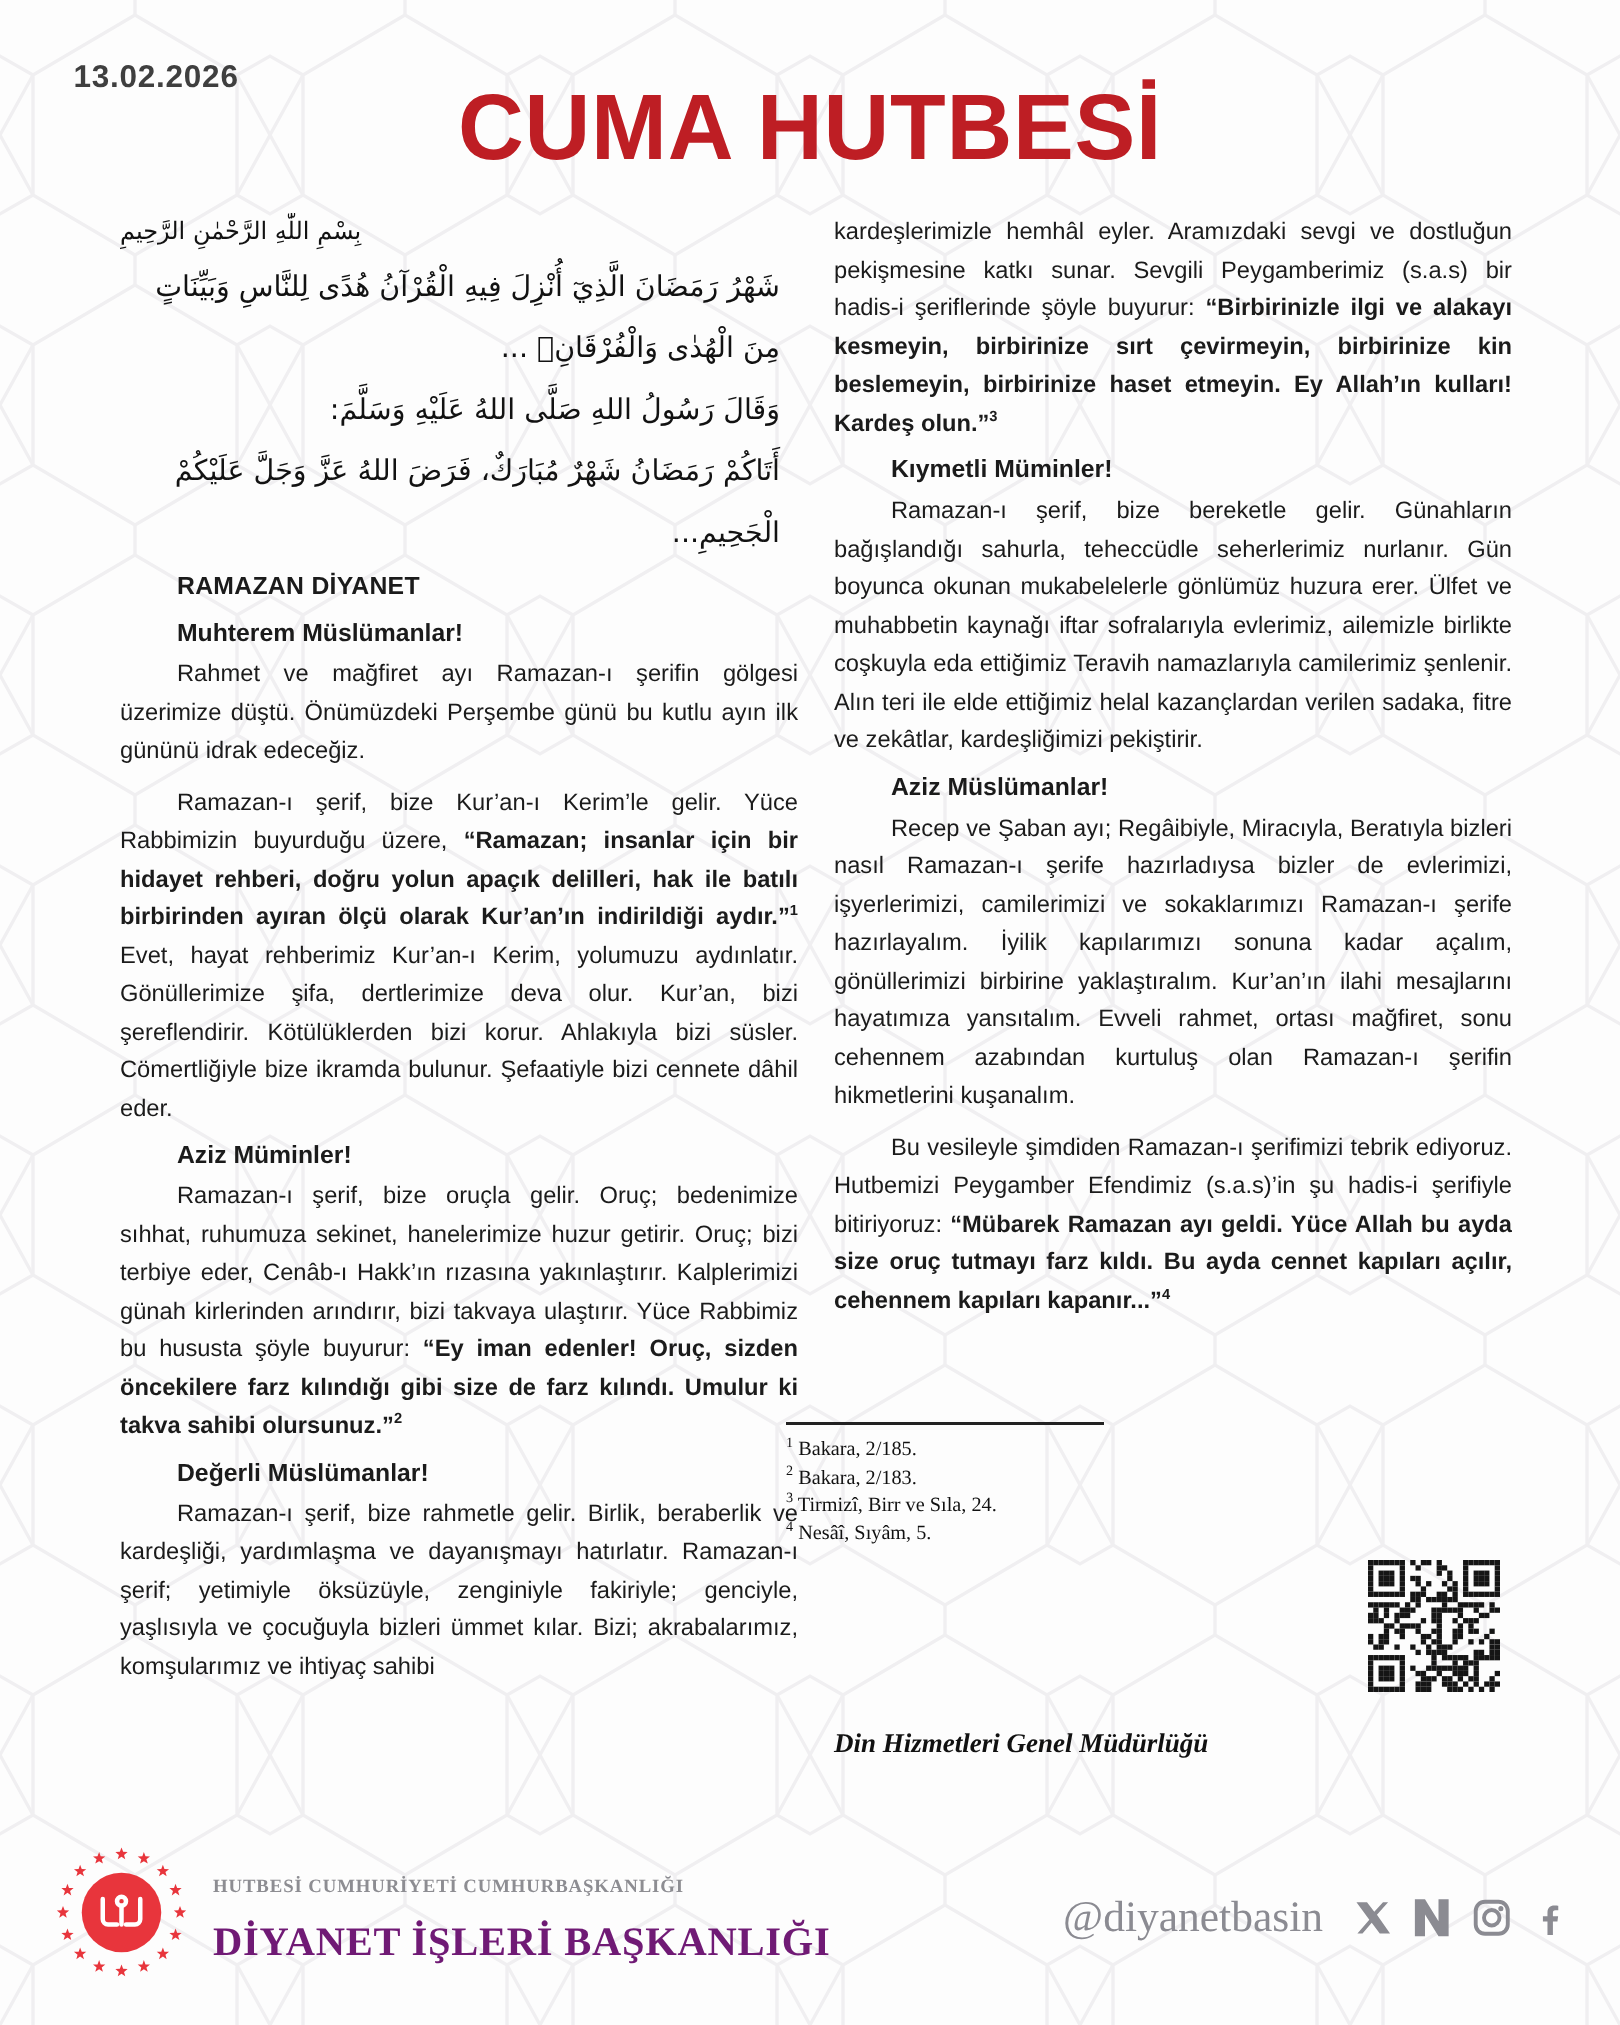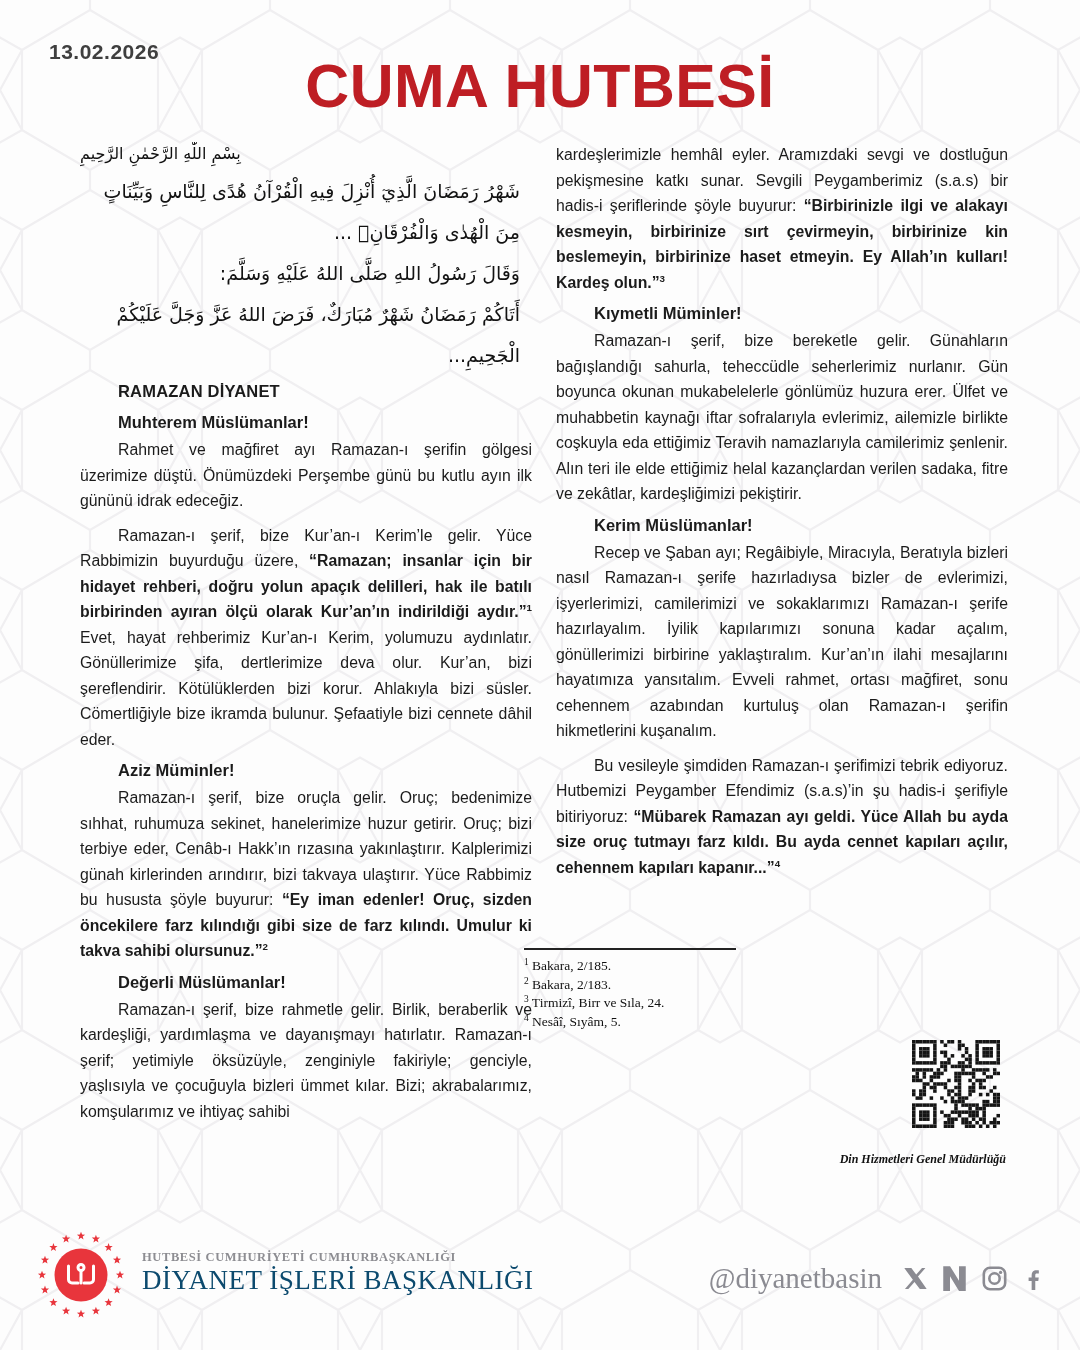--- a/index.html
+++ b/index.html
@@ -26,28 +26,28 @@
   .para{font-size:15.8px;line-height:25.5px;text-align:justify;text-indent:38px;margin-bottom:9px}
   .para.cont{text-indent:0}
   .runs sup{font-size:62%;line-height:0;vertical-align:super}
 
   .footnotes{left:524px;top:948px;width:452px;font-family:"Liberation Serif",serif;font-size:13.5px;
              line-height:18.5px;color:#111}
   .fn-rule{width:212px;border-top:2px solid #222;margin-bottom:7px}
   .fn sup{font-size:70%;line-height:0;vertical-align:super}
 
   .qr-wrap{left:556px;top:1040px;width:452px;display:flex;justify-content:flex-end;padding-right:8px}
-  .qr-caption{left:556px;top:1152px;width:452px;text-align:right;padding-right:2px;
-              font-family:"Liberation Serif",serif;font-style:italic;font-weight:700;font-size:12px;color:#111}
+  .qr-caption{left:556px;top:1152px;width:452px;text-align:left;padding-right:2px;
+              font-family:"Liberation Serif",serif;font-style:italic;font-weight:700;font-size:18px;color:#111}
 
   .footer{left:0;top:1220px;width:1080px;height:130px}
   .emblem{position:absolute;left:26px;top:0}
   .org{position:absolute;left:142px;top:30px;color:#8d8d92;font-family:"Liberation Serif",serif}
   .org-small{font-size:12.5px;letter-spacing:.6px;font-weight:700}
-  .org-large{font-size:27px;letter-spacing:.5px;font-weight:400;margin-top:0;color:#0c4a6e}
+  .org-large{font-size:27px;letter-spacing:.5px;font-weight:700;margin-top:14px;color:#701a75}
   .social{position:absolute;right:34px;top:42px;display:flex;align-items:center;gap:13px;color:#8b8b92}
   .handle{font-family:"Liberation Serif",serif;font-size:29px;color:#8b8b92;margin-right:8px}
   .icon{display:inline-flex;align-items:center}
 </style>
 </head>
 <body>
 
 <div class="page">
 
   <svg class="bg" width="1080" height="1350">
@@ -82,21 +82,21 @@
     <div class="subhead">Aziz Müminler!</div>
     <p class="para runs"><span>Ramazan-ı şerif, bize oruçla gelir. Oruç; bedenimize sıhhat, ruhumuza sekinet, hanelerimize huzur getirir. Oruç; bizi terbiye eder, Cenâb-ı Hakk’ın rızasına yakınlaştırır. Kalplerimizi günah kirlerinden arındırır, bizi takvaya ulaştırır. Yüce Rabbimiz bu hususta şöyle buyurur: </span><span style="font-weight: 700;">“Ey iman edenler! Oruç, sizden öncekilere farz kılındığı gibi size de farz kılındı. Umulur ki takva sahibi olursunuz.”</span><sup style="font-weight: 700;">2</sup></p>
     <div class="subhead">Değerli Müslümanlar!</div>
     <p class="para runs"><span>Ramazan-ı şerif, bize rahmetle gelir. Birlik, beraberlik ve kardeşliği, yardımlaşma ve dayanışmayı hatırlatır. Ramazan-ı şerif; yetimiyle öksüzüyle, zenginiyle fakiriyle; genciyle, yaşlısıyla ve çocuğuyla bizleri ümmet kılar. Bizi; akrabalarımız, komşularımız ve ihtiyaç sahibi</span></p>
   </div>
 
   <div class="layer col col-right">
     <p class="para runs cont"><span>kardeşlerimizle hemhâl eyler. Aramızdaki sevgi ve dostluğun pekişmesine katkı sunar. Sevgili Peygamberimiz (s.a.s) bir hadis-i şeriflerinde şöyle buyurur: </span><span style="font-weight: 700;">“Birbirinizle ilgi ve alakayı kesmeyin, birbirinize sırt çevirmeyin, birbirinize kin beslemeyin, birbirinize haset etmeyin. Ey Allah’ın kulları! Kardeş olun.”</span><sup style="font-weight: 700;">3</sup></p>
     <div class="subhead">Kıymetli Müminler!</div>
     <p class="para runs"><span>Ramazan-ı şerif, bize bereketle gelir. Günahların bağışlandığı sahurla, teheccüdle seherlerimiz nurlanır. Gün boyunca okunan mukabelelerle gönlümüz huzura erer. Ülfet ve muhabbetin kaynağı iftar sofralarıyla evlerimiz, ailemizle birlikte coşkuyla eda ettiğimiz Teravih namazlarıyla camilerimiz şenlenir. Alın teri ile elde ettiğimiz helal kazançlardan verilen sadaka, fitre ve zekâtlar, kardeşliğimizi pekiştirir.</span></p>
-    <div class="subhead">Kerim Müslümanlar!</div>
+    <div class="subhead">Aziz Müslümanlar!</div>
     <p class="para runs"><span>Recep ve Şaban ayı; Regâibiyle, Miracıyla, Beratıyla bizleri nasıl Ramazan-ı şerife hazırladıysa bizler de evlerimizi, işyerlerimizi, camilerimizi ve sokaklarımızı Ramazan-ı şerife hazırlayalım. İyilik kapılarımızı sonuna kadar açalım, gönüllerimizi birbirine yaklaştıralım. Kur’an’ın ilahi mesajlarını hayatımıza yansıtalım. Evveli rahmet, ortası mağfiret, sonu cehennem azabından kurtuluş olan Ramazan-ı şerifin hikmetlerini kuşanalım.</span></p>
     <p class="para runs"><span>Bu vesileyle şimdiden Ramazan-ı şerifimizi tebrik ediyoruz. Hutbemizi Peygamber Efendimiz (s.a.s)’in şu hadis-i şerifiyle bitiriyoruz: </span><span style="font-weight: 700;">“Mübarek Ramazan ayı geldi. Yüce Allah bu ayda size oruç tutmayı farz kıldı. Bu ayda cennet kapıları açılır, cehennem kapıları kapanır...”</span><sup style="font-weight: 700;">4</sup></p>
   </div>
 
   <div class="layer footnotes">
     <div class="fn-rule"></div>
     <div class="fn"><sup>1</sup> <span>Bakara, 2/185.</span></div>
     <div class="fn"><sup>2</sup> <span>Bakara, 2/183.</span></div>
     <div class="fn"><sup>3</sup> <span>Tirmizî, Birr ve Sıla, 24.</span></div>
     <div class="fn"><sup>4</sup> <span>Nesâî, Sıyâm, 5.</span></div>

